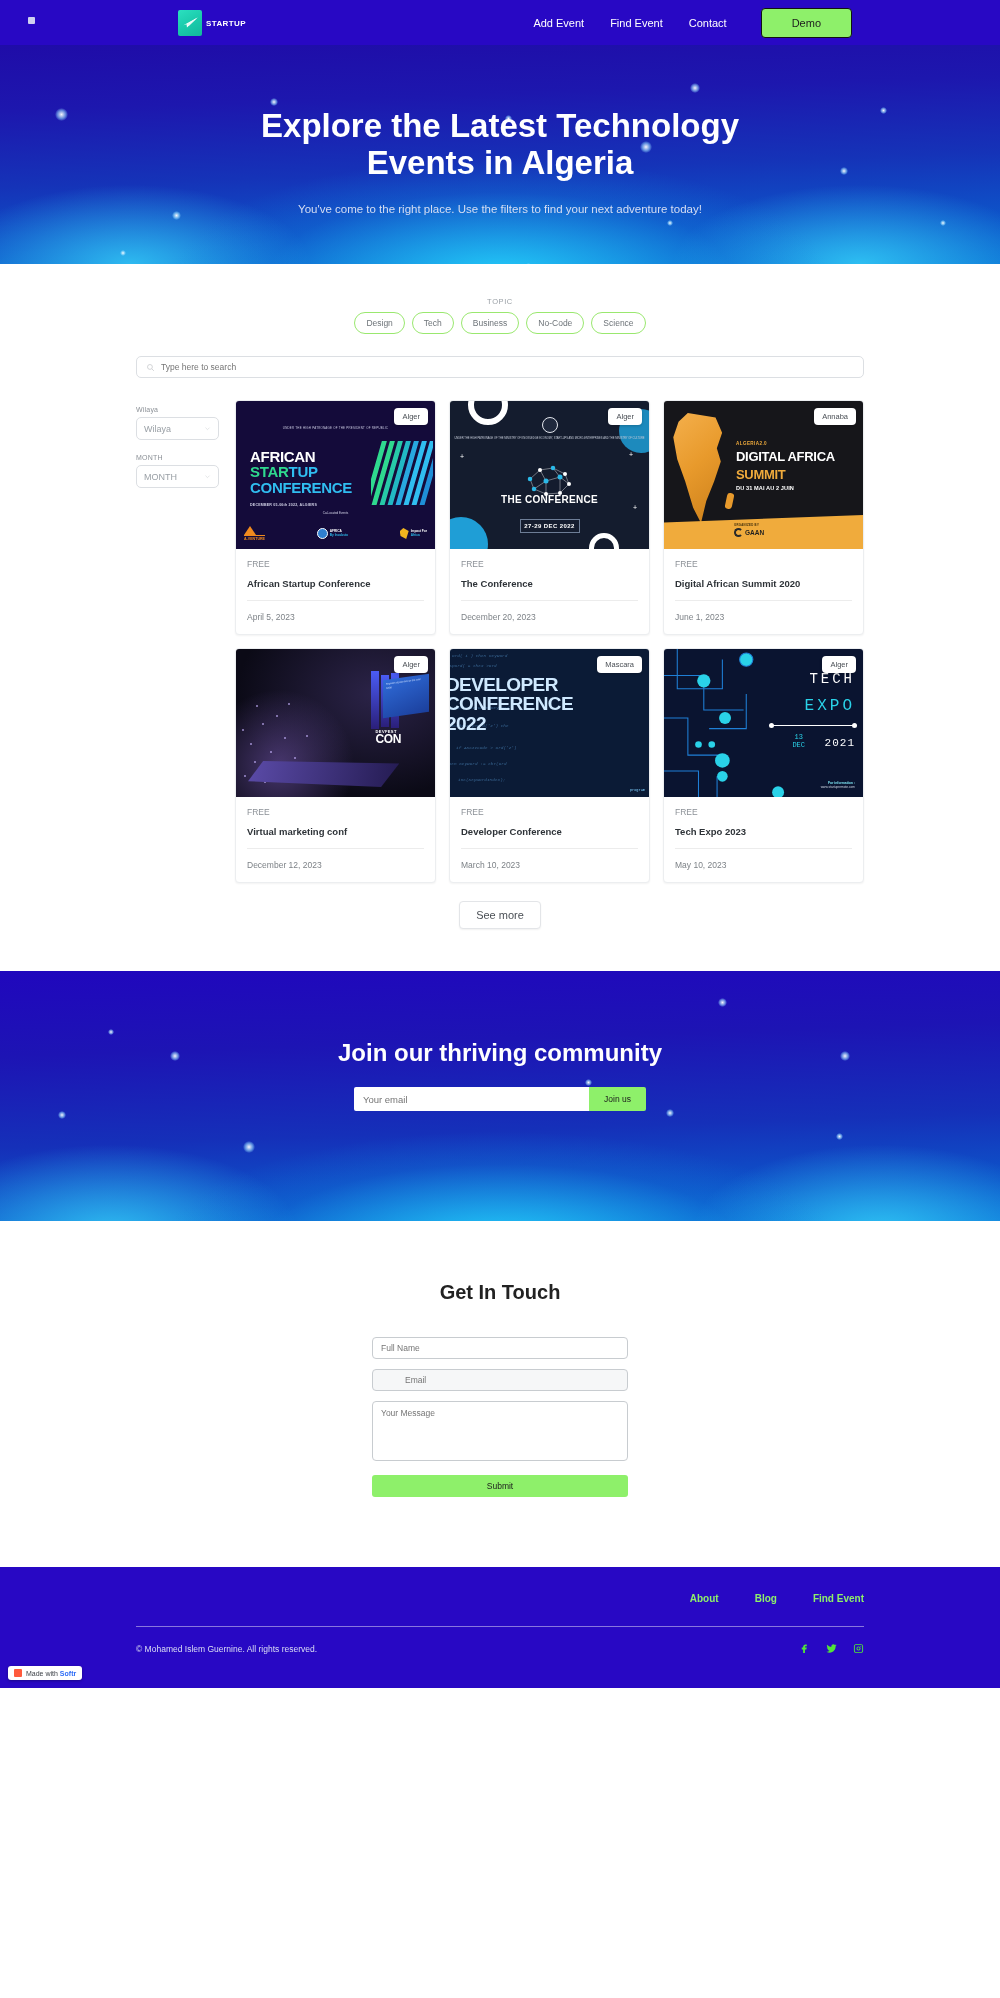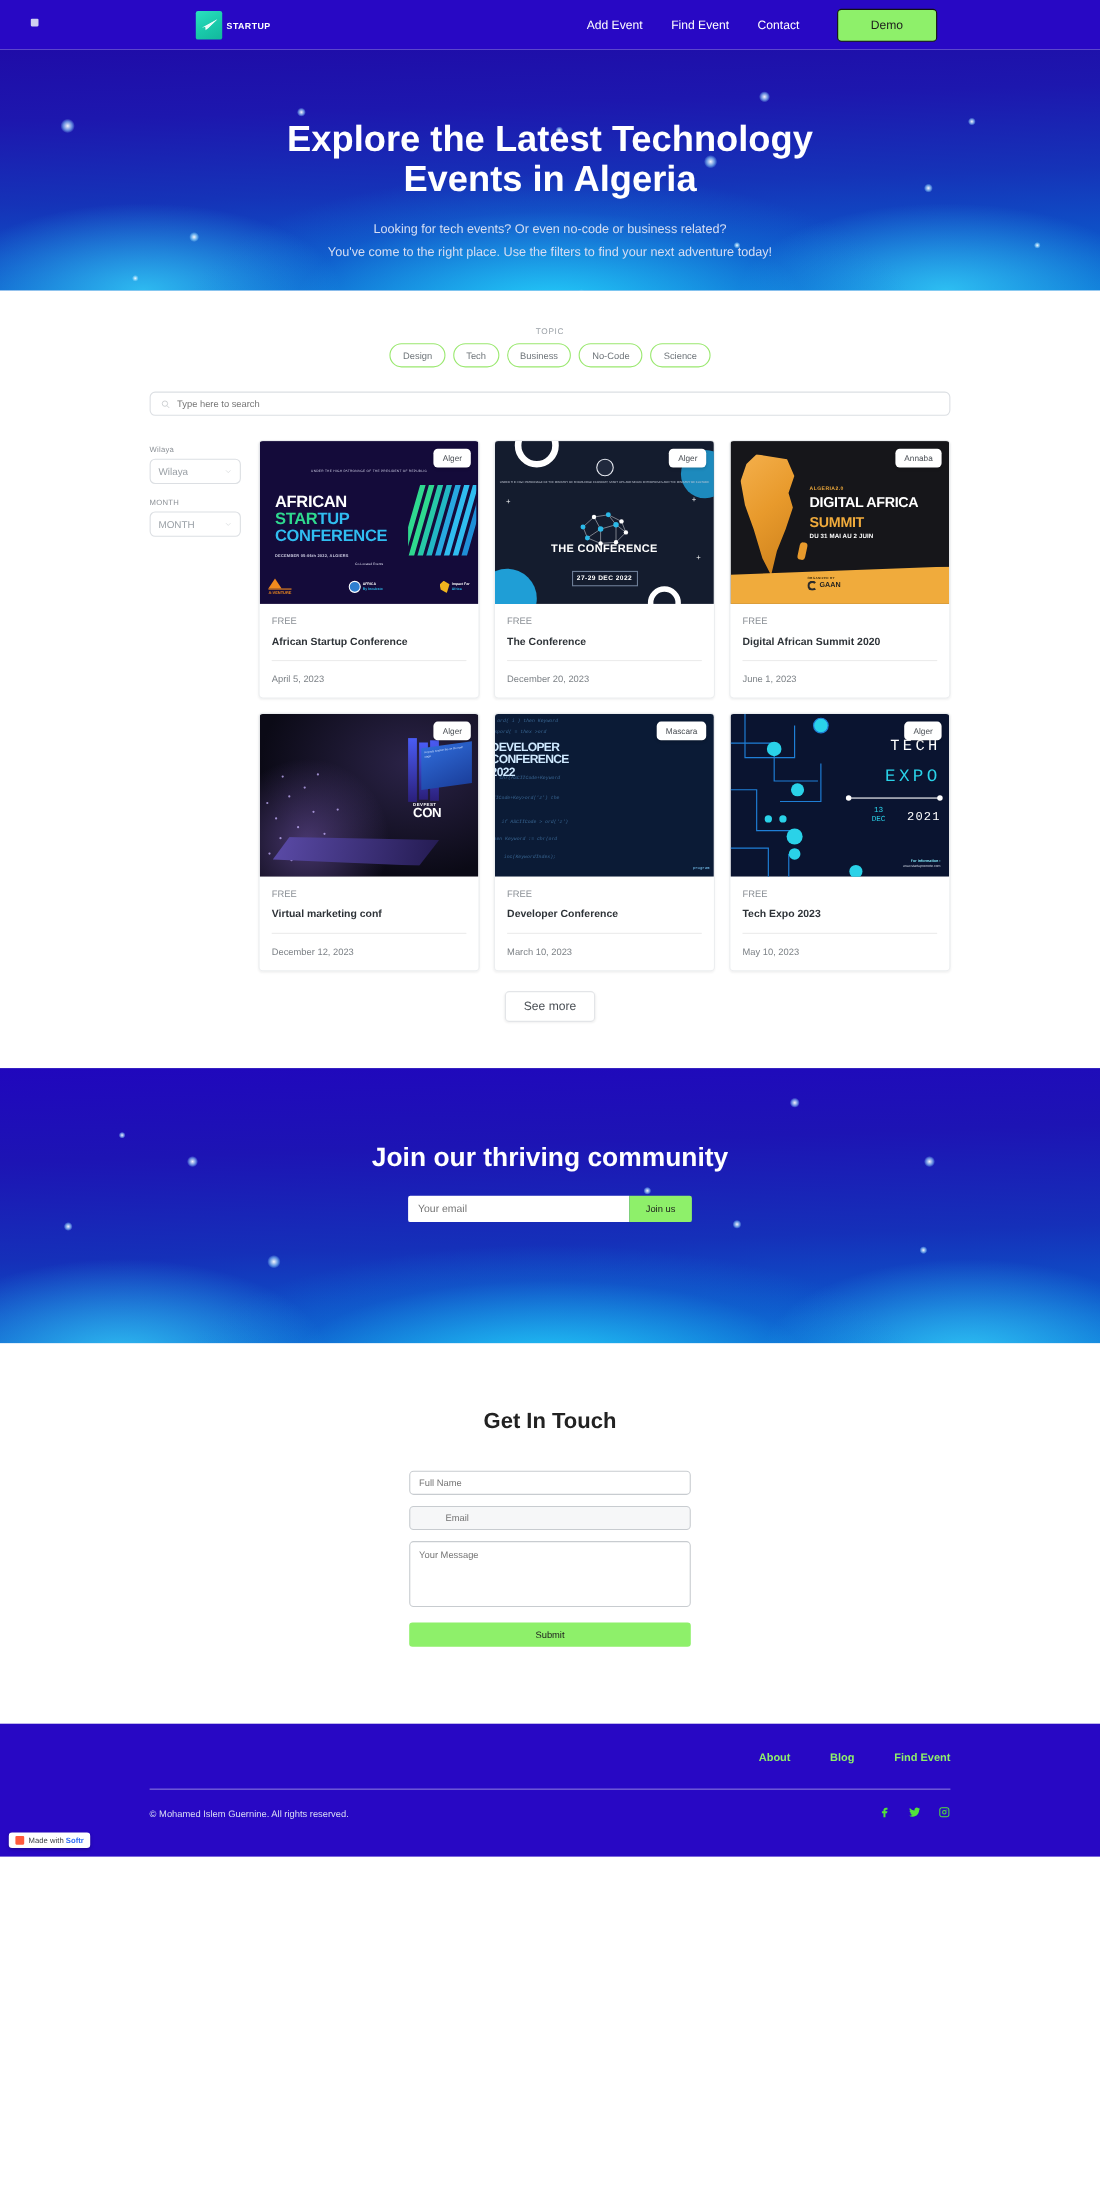--- a/index.html
+++ b/index.html
@@ -152,21 +152,21 @@
   .community-title {
     color: #fff; font-size: 24px; font-weight: bold; margin-top: 68px;
     position: relative; z-index: 4;
   }
   .community-sub {
     color: #dde3f5; font-size: 10.5px; text-align: center; line-height: 2;
     margin-top: 18px; width: 420px; position: relative; z-index: 4;
   }
   .newsletter { display: flex; margin-top: 20px; position: relative; z-index: 4; }
   .newsletter-input {
-    width: 201px; height: 24px; border: none; outline: none;
+    width: 235px; height: 24px; border: none; outline: none;
     padding: 0 9px; font-size: 9.5px; color: #555; font-family: inherit;
     border-radius: 2px 0 0 2px;
   }
   .join-btn {
     background: #8ef06a; color: #1c1c1c; border: none; width: 57px; height: 24px;
     font-size: 8.5px; cursor: pointer; font-family: inherit; border-radius: 0 2px 2px 0;
   }
 
   
   .contact { padding: 60px 0 70px; display: flex; flex-direction: column; align-items: center; }
@@ -277,21 +277,21 @@
   .p4-screen span { display:block; font-size:2.4px; color:#cfe0ff; padding:3px; line-height:1.5; }
   .p4-logo { position:absolute; right:34px; bottom:52px; color:#fff; font-weight:bold; }
   .p4-logo .sm { font-size:4px; letter-spacing:.4px; }
   .p4-logo .bg { font-size:12px; letter-spacing:-.4px; line-height:.9; }
   .p4-stage { position:absolute; left:12px; bottom:10px; width:76%; height:26px; background:linear-gradient(100deg,#5b4ba8,#241b52); clip-path:polygon(10% 0,100% 10%,88% 100%,0 78%); }
 
   .p5 { background:#0b1b36; }
   .p5-code { position:absolute; inset:0; overflow:hidden; }
   .p5-code i { position:absolute; font-size:4.4px; color:rgba(110,190,255,.45); white-space:nowrap; font-family:"Liberation Mono", monospace; }
   .p5-title { position:absolute; top:26px; left:-4px; right:0; color:#cfe9ff; font-weight:bold; line-height:1.02; }
-  .p5-title div { font-size:11px; letter-spacing:-.6px; }
+  .p5-title div { font-size:19px; letter-spacing:-.6px; }
   .p5-foot { position:absolute; bottom:5px; right:4px; font-size:3.6px; color:#7fd0ff; font-family:"Liberation Mono", monospace; }
 
   .p6 { background:#0a1430; }
   .p6-circuit { position:absolute; inset:0; }
   .p6-circuit path { stroke:#1f7fd6; stroke-width:.8; fill:none; }
   .p6-circuit circle { fill:#2ad2e8; }
   .p6-t1 { position:absolute; top:22px; right:8px; font-size:14px; color:#fff; letter-spacing:3px; font-family:"Liberation Mono", monospace; }
   .p6-t2 { position:absolute; top:48px; right:8px; font-size:16px; color:#2ad2e8; letter-spacing:3px; font-family:"Liberation Mono", monospace; }
   .p6-line { position:absolute; top:76px; right:8px; width:84px; height:1px; background:#fff; }
   .p6-line:before,.p6-line:after { content:""; position:absolute; top:-2px; width:5px; height:5px; border-radius:50%; background:#fff; }
@@ -337,21 +337,20 @@
   <div class="dot" style="width:6px;height:6px;left:667px;top:175px;"></div>
   <div class="dot" style="width:7px;height:7px;left:525px;top:218px;"></div>
   <div class="dot" style="width:6px;height:6px;left:940px;top:175px;"></div>
   <div class="dot" style="width:6px;height:6px;left:120px;top:205px;"></div>
 
   <div class="hero-title">
     <div>Explore the Latest Technology</div>
     <div>Events in Algeria</div>
   </div>
   <div class="hero-sub">
-    <div>Looking for tech events? Or even no-code or business related?</div>
     <div>You've come to the right place. Use the filters to find your next adventure today!</div>
   </div>
 </div>
 
 <div class="topics">
   <div class="topic-label">TOPIC</div>
   <div class="chips">
     <button class="chip">Design</button>
     <button class="chip">Tech</button>
     <button class="chip">Business</button>

